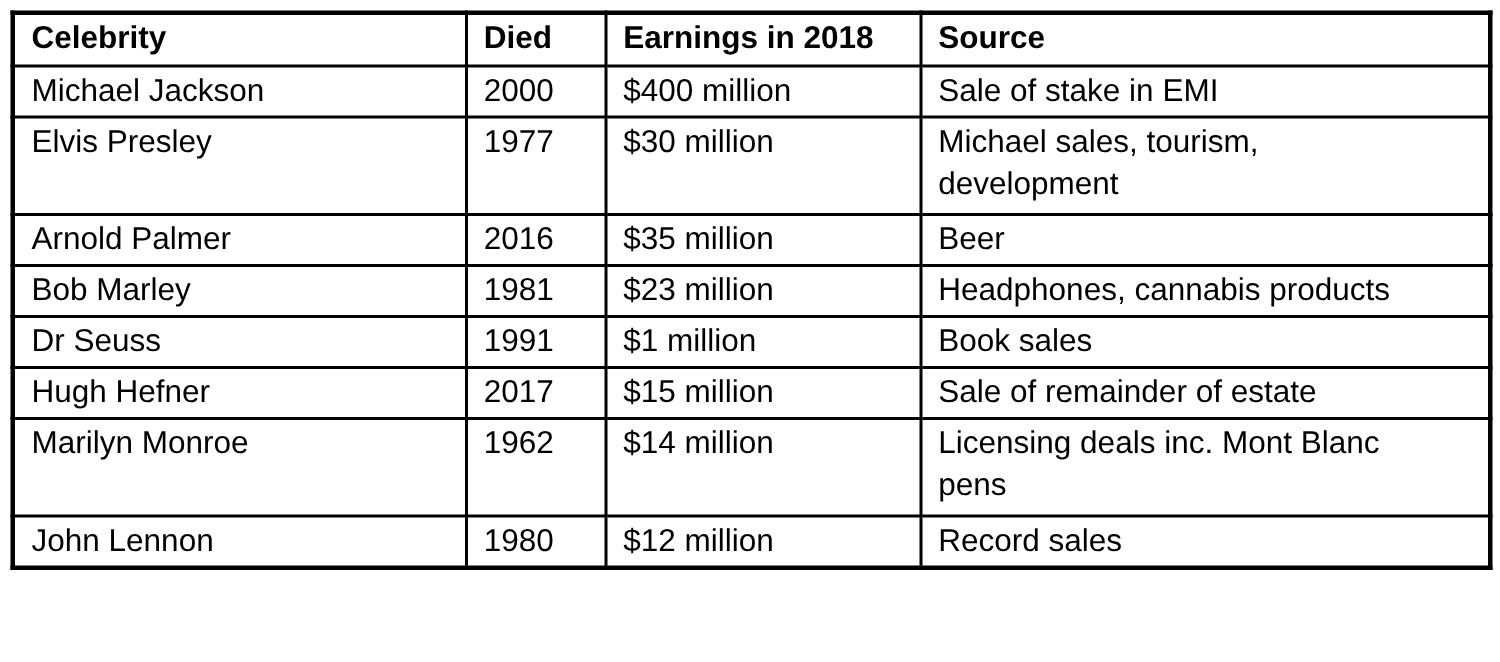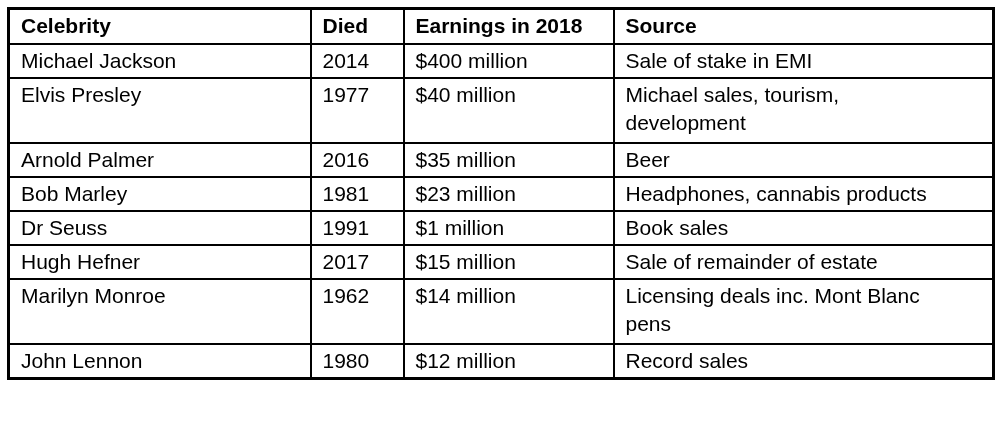--- a/index.html
+++ b/index.html
@@ -63,28 +63,28 @@
       <tr class="row-header">
         <th>Celebrity</th>
         <th>Died</th>
         <th>Earnings in 2018</th>
         <th>Source</th>
       </tr>
     </thead>
     <tbody>
       <tr class="row-single">
         <td>Michael Jackson</td>
-        <td>2014</td>
+        <td>2000</td>
         <td>$400 million</td>
         <td>Sale of stake in EMI</td>
       </tr>
       <tr class="row-double">
         <td>Elvis Presley</td>
         <td>1977</td>
-        <td>$40 million</td>
+        <td>$30 million</td>
         <td>Michael sales, tourism,
 development</td>
       </tr>
       <tr class="row-single">
         <td>Arnold Palmer</td>
         <td>2016</td>
         <td>$35 million</td>
         <td>Beer</td>
       </tr>
       <tr class="row-single">

